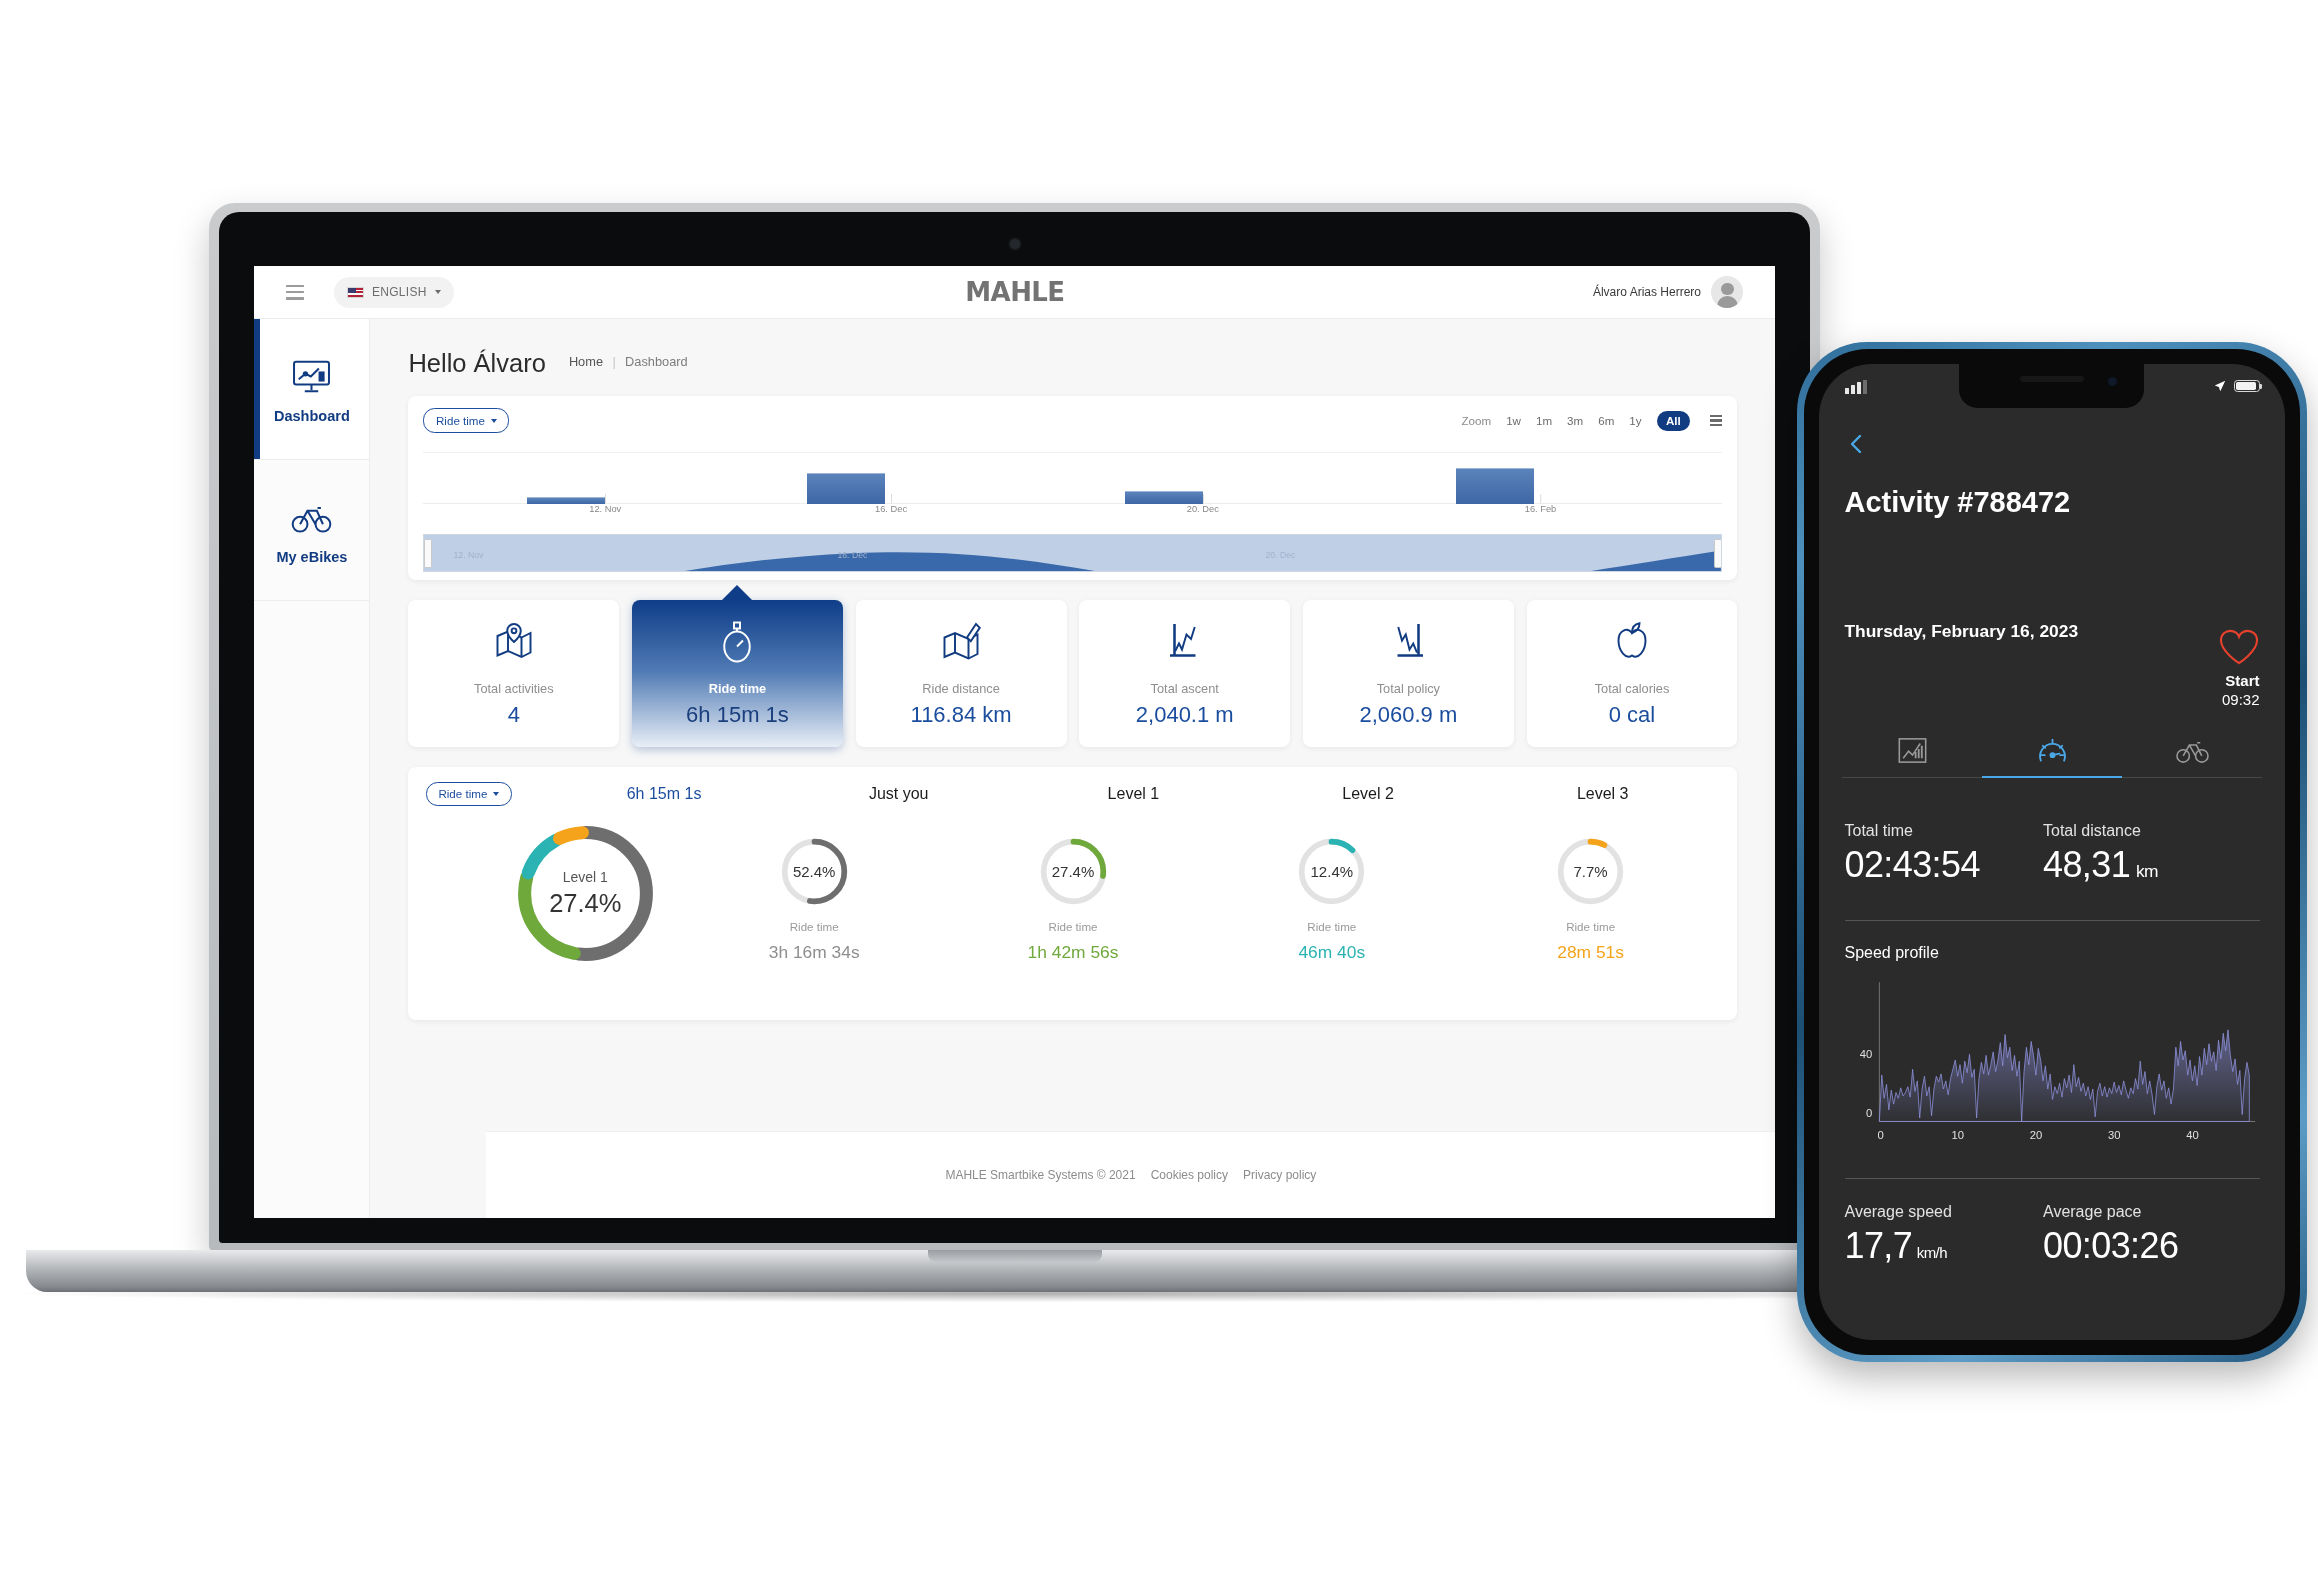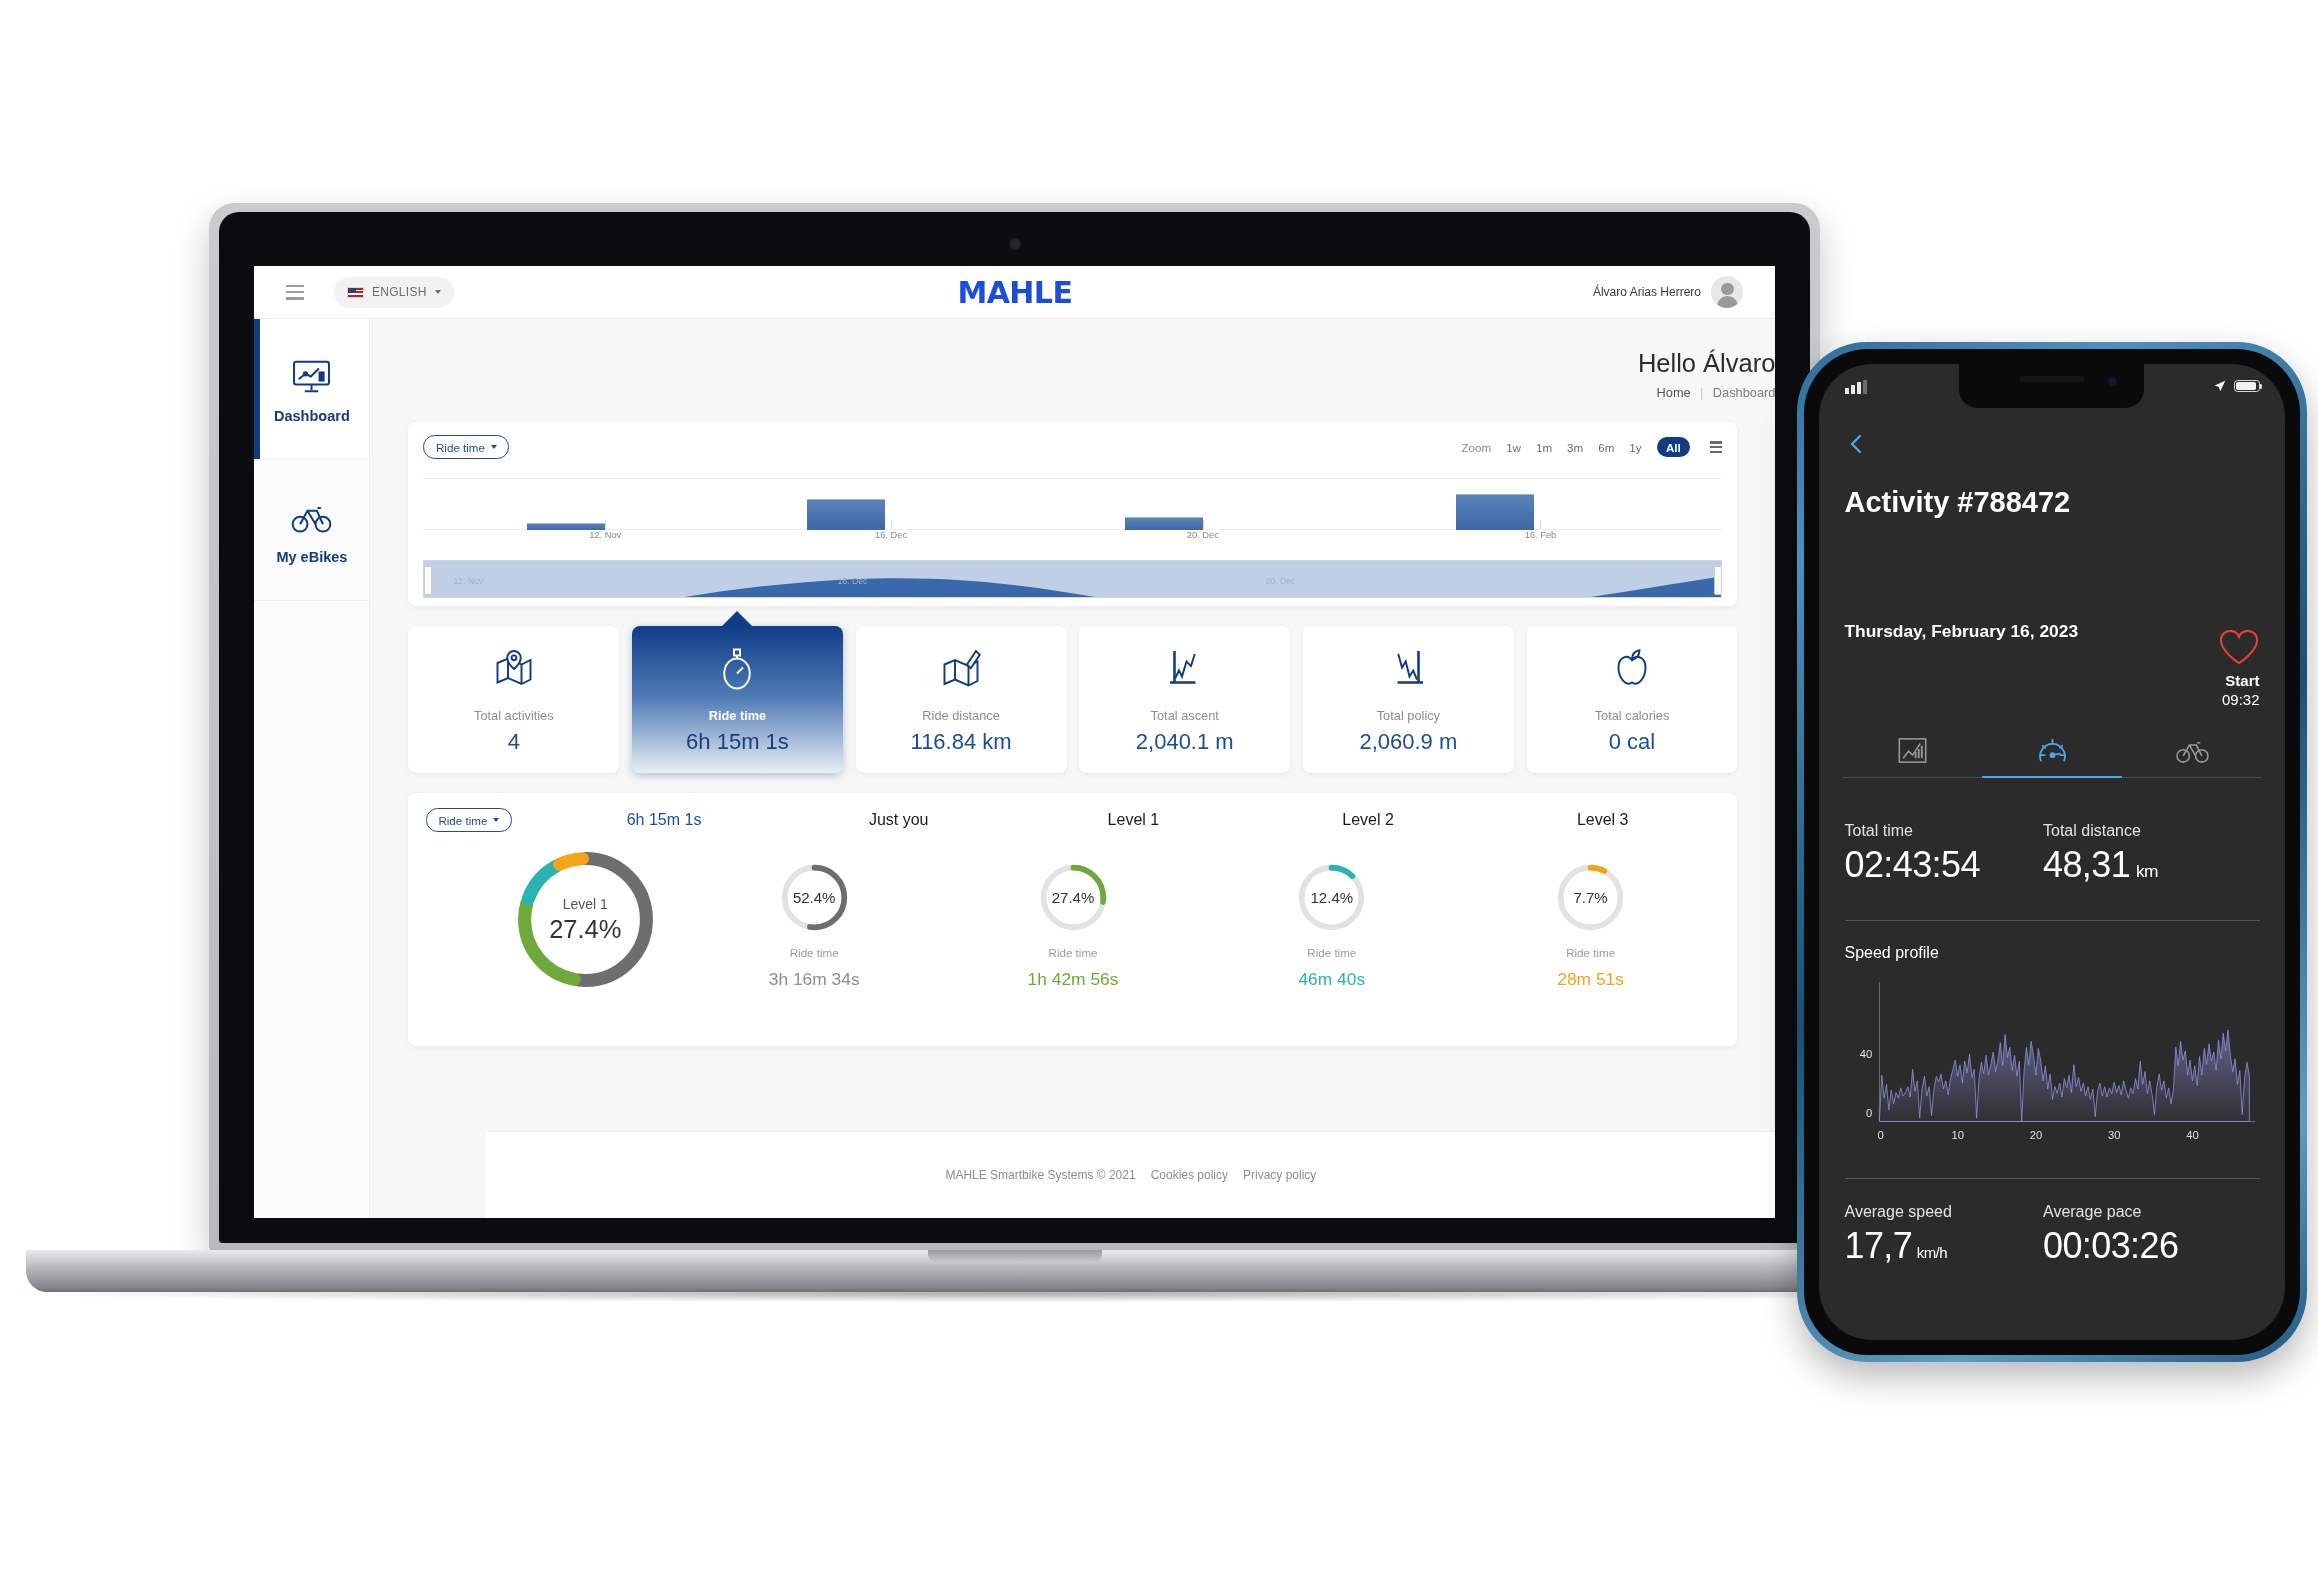--- a/index.html
+++ b/index.html
@@ -58,21 +58,21 @@
     background:#f2f2f2; border-radius:15.7px; cursor:pointer;
   }
   .flag { width:17.4px; height:11.6px; background:
       repeating-linear-gradient(180deg,#b22234 0 1.7px,#fff 1.7px 3.5px);
       position:relative; border:0.6px solid #d6d6d6; }
   .flag:before{ content:""; position:absolute; left:0; top:0; width:8px; height:5.8px; background:#3c3b6e; }
   .lang-text { font-size:12px; color:#6c6c6c; letter-spacing:0.3px; }
   .caret { width:0;height:0;border-left:3.5px solid transparent;border-right:3.5px solid transparent;border-top:4px solid #6c6c6c;}
   .logo {
     position:absolute; left:50%; top:50%; transform:translate(-50%,-50%);
-    font-size:30px; font-weight:bold; letter-spacing:-0.6px; color:#1d4ed8;
+    font-size:26px; font-weight:bold; letter-spacing:-0.6px; color:#737373;
     font-family:"DejaVu Sans", sans-serif;
   }
   .user-wrap { position:absolute; right:32px; top:50%; transform:translateY(-50%); display:flex; align-items:center; gap:10.4px; }
   .user-name { font-size:12px; color:#3a3a3a; }
   .avatar { width:32px; height:32px; border-radius:50%; background:#e7e7e7; position:relative; overflow:hidden; }
   .avatar:before{ content:""; position:absolute; left:50%; top:6.4px; margin-left:-6.4px; width:12.8px;height:12.8px;border-radius:50%;background:#9a9a9a;}
   .avatar:after{ content:""; position:absolute; left:50%; top:20px; margin-left:-10.4px; width:21px;height:17.4px;border-radius:10.4px 10.4px 0 0;background:#9a9a9a;}
 
   
   .sidebar {
@@ -85,21 +85,21 @@
     cursor:pointer;
   }
   .side-item.active { background:#ffffff; }
   .side-item.active:before{ content:""; position:absolute; left:0; top:0; bottom:0; width:5.2px; background:#123c82; }
   .side-ico { width:43px; height:43px; color:#123c82; }
   .side-ico svg{ width:100%; height:100%; display:block; }
   .side-label { font-size:14.5px; color:#123c82; font-weight:bold; }
 
   
   .content { position:absolute; left:116px; top:53px; right:0; bottom:0; background:#f7f7f7; overflow:hidden; }
-  .page-head { padding:30px 0 17.4px 38px; display:flex; align-items:flex-end; gap:7px;flex-direction:column; }
+  .page-head { padding:30px 0 17.4px 38px; display:flex; align-items:center; gap:23px; }
   .page-title { font-size:25.5px; color:#2c2c2c; font-weight:normal; }
   .crumbs { font-size:12.8px; color:#7c7c7c; padding-bottom:4.6px; }
   .crumbs b { font-weight:normal; color:#555; }
   .crumb-sep { color:#c6c6c6; margin:0 5.8px; }
 
   .card {
     background:#fff; border-radius:8px; box-shadow:0 1.2px 5.8px rgba(0,0,0,.06);
     margin:0 38px;
   }
 

